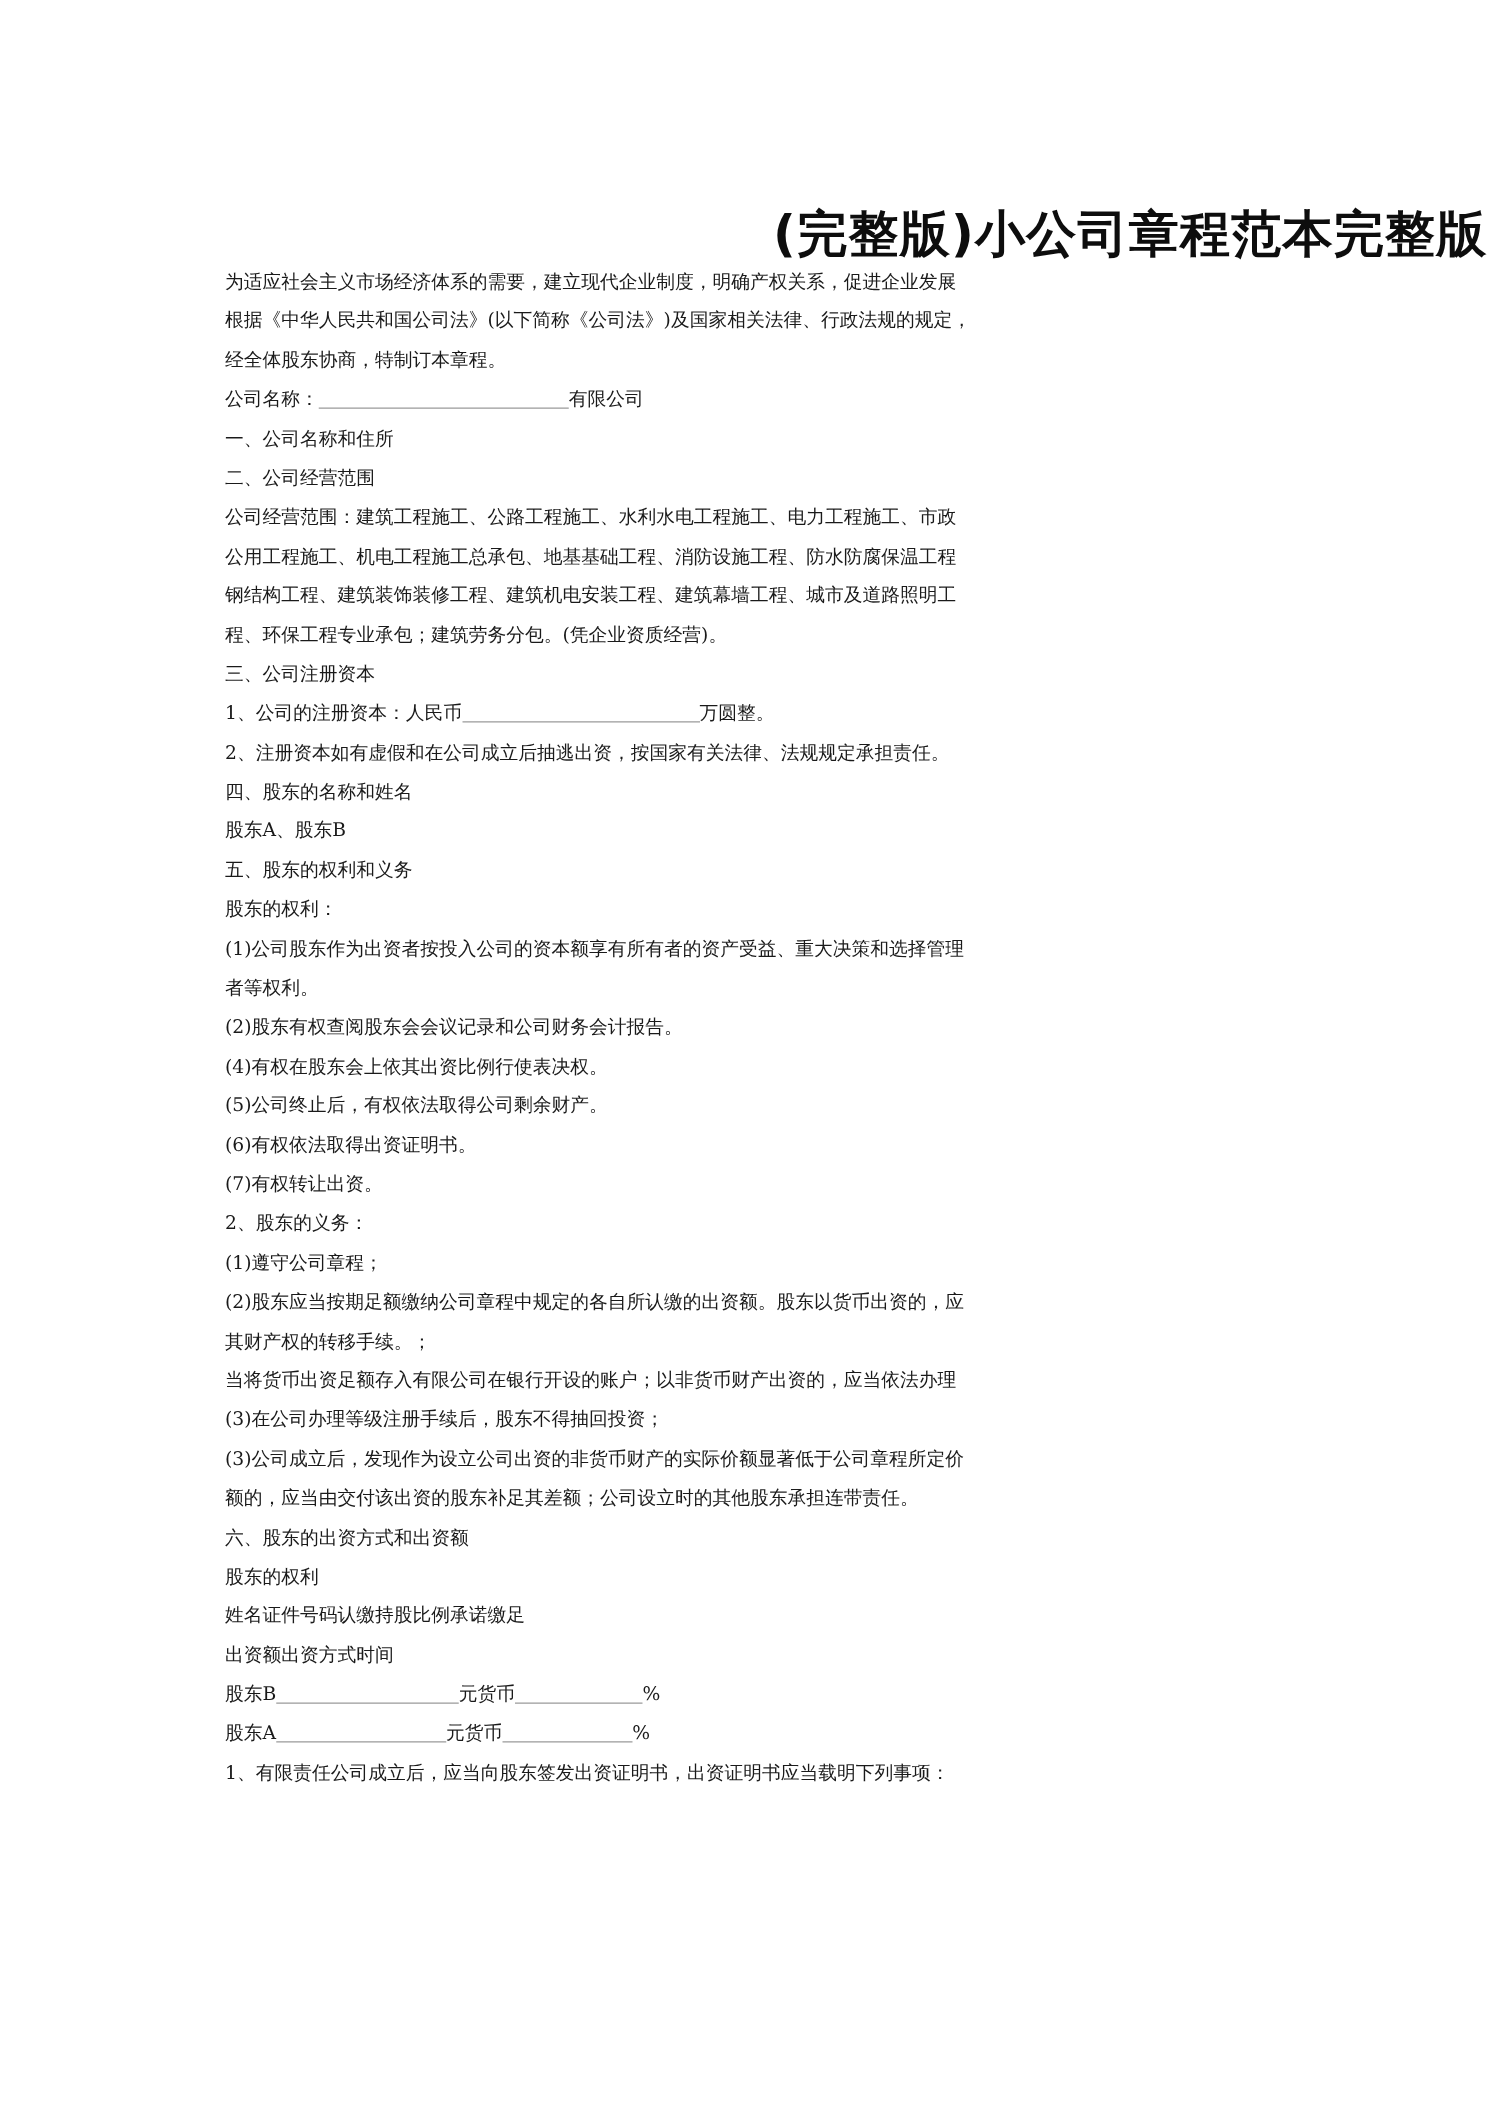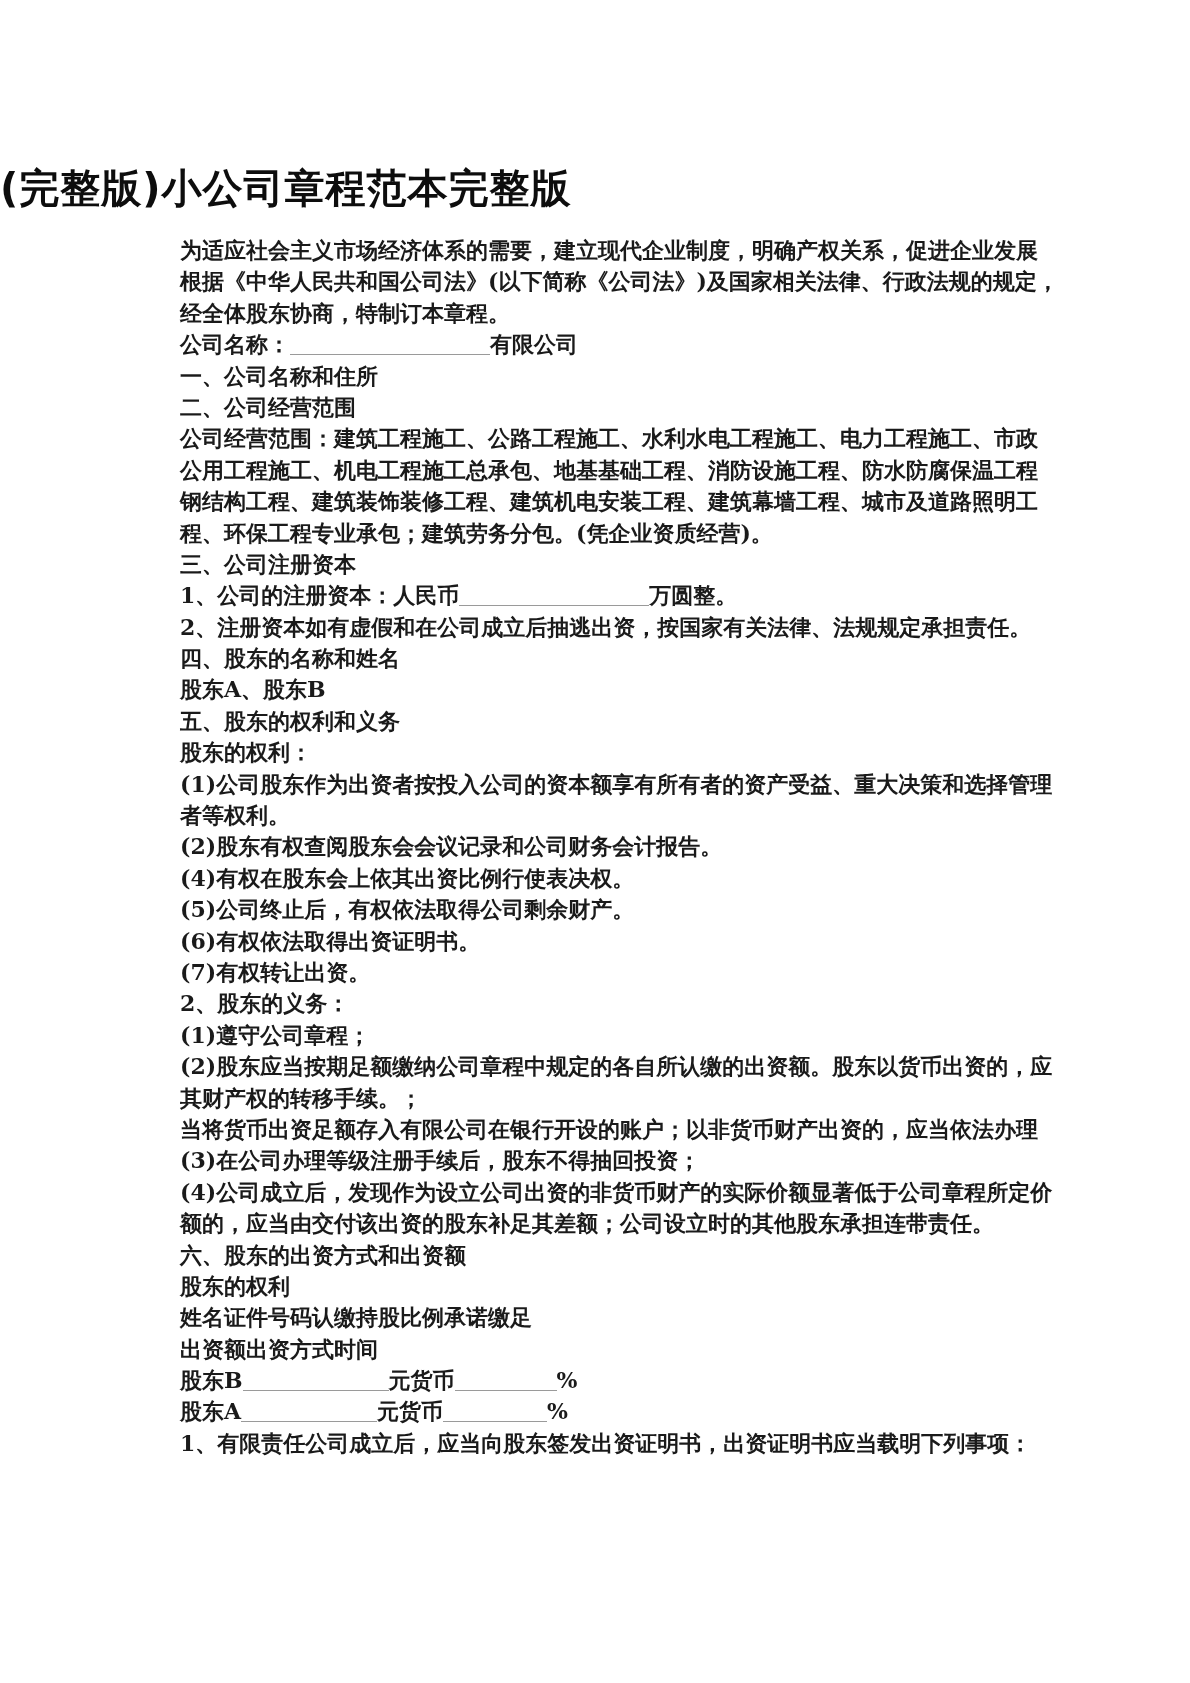--- a/index.html
+++ b/index.html
@@ -21,37 +21,36 @@
       top: 0;
       width: 1190px;
       height: 1683px;
       background: #ffffff;
     }
     .title {
       position: absolute;
       left: 0;
       top: 160px;
       width: 1190px;
-      text-align: left;
+      text-align: right;
       font-family: "DejaVu Sans", "Liberation Sans", sans-serif;
       font-weight: bold;
       font-size: 40px;
       line-height: 56px;
       letter-spacing: 1px;
       color: #0d0d0d;
     }
     .body-text {
       position: absolute;
       left: 180px;
-      top: 235px;
+      top: 210px;
       width: 840px;
-      font-size: 22px;
+      font-size: 15px;
       line-height: 31.4px;
       color: #1a1a1a;
-      font-weight: bold;
     }
     .line {
       height: 31.4px;
       white-space: nowrap;
       overflow: visible;
     }
     .blank {
       display: inline-block;
       border-bottom: 1px solid #9a9a9a;
       height: 22px;
@@ -88,21 +87,21 @@
       <div class="line">(4)有权在股东会上依其出资比例行使表决权。</div>
       <div class="line">(5)公司终止后，有权依法取得公司剩余财产。</div>
       <div class="line">(6)有权依法取得出资证明书。</div>
       <div class="line">(7)有权转让出资。</div>
       <div class="line">2、股东的义务：</div>
       <div class="line">(1)遵守公司章程；</div>
       <div class="line">(2)股东应当按期足额缴纳公司章程中规定的各自所认缴的出资额。股东以货币出资的，应</div>
       <div class="line">其财产权的转移手续。；</div>
       <div class="line">当将货币出资足额存入有限公司在银行开设的账户；以非货币财产出资的，应当依法办理</div>
       <div class="line">(3)在公司办理等级注册手续后，股东不得抽回投资；</div>
-      <div class="line">(4)公司成立后，发现作为设立公司出资的非货币财产的实际价额显著低于公司章程所定价</div>
+      <div class="line">(3)公司成立后，发现作为设立公司出资的非货币财产的实际价额显著低于公司章程所定价</div>
       <div class="line">额的，应当由交付该出资的股东补足其差额；公司设立时的其他股东承担连带责任。</div>
       <div class="line">六、股东的出资方式和出资额</div>
       <div class="line">股东的权利</div>
       <div class="line">姓名证件号码认缴持股比例承诺缴足</div>
       <div class="line">出资额出资方式时间</div>
       <div class="line"><span>股东B</span><span class="blank" style="width: 146px;"></span><span>元货币</span><span class="blank" style="width: 102px;"></span><span>%</span></div>
       <div class="line"><span>股东A</span><span class="blank" style="width: 136px;"></span><span>元货币</span><span class="blank" style="width: 104px;"></span><span>%</span></div>
       <div class="line">1、有限责任公司成立后，应当向股东签发出资证明书，出资证明书应当载明下列事项：</div>
     </div>
 </div>

